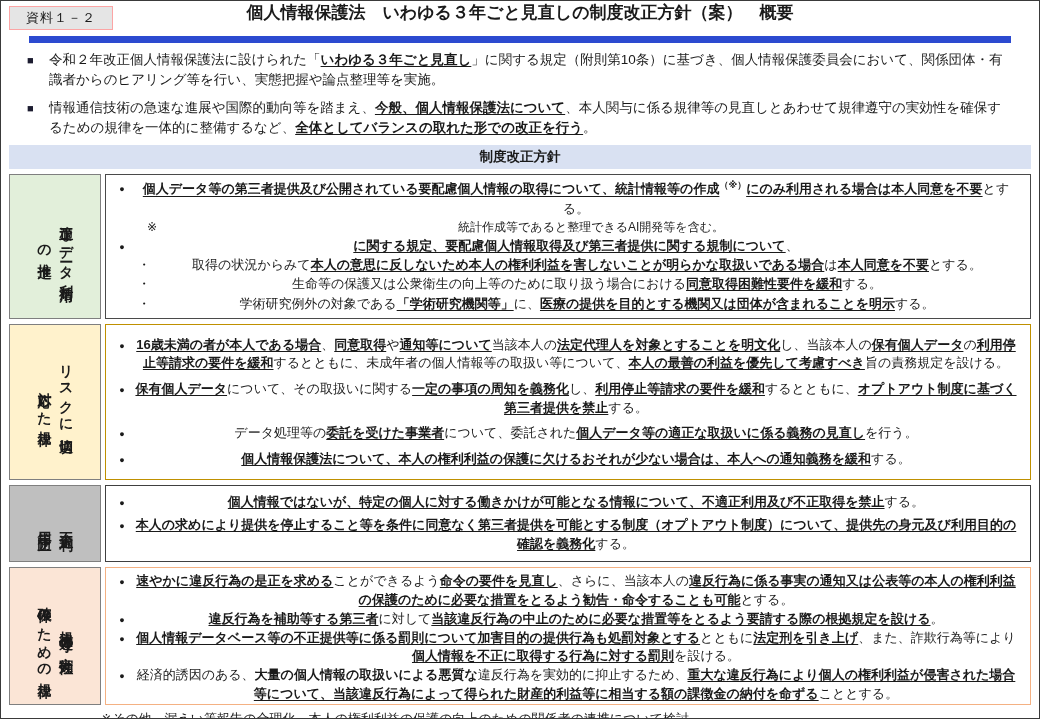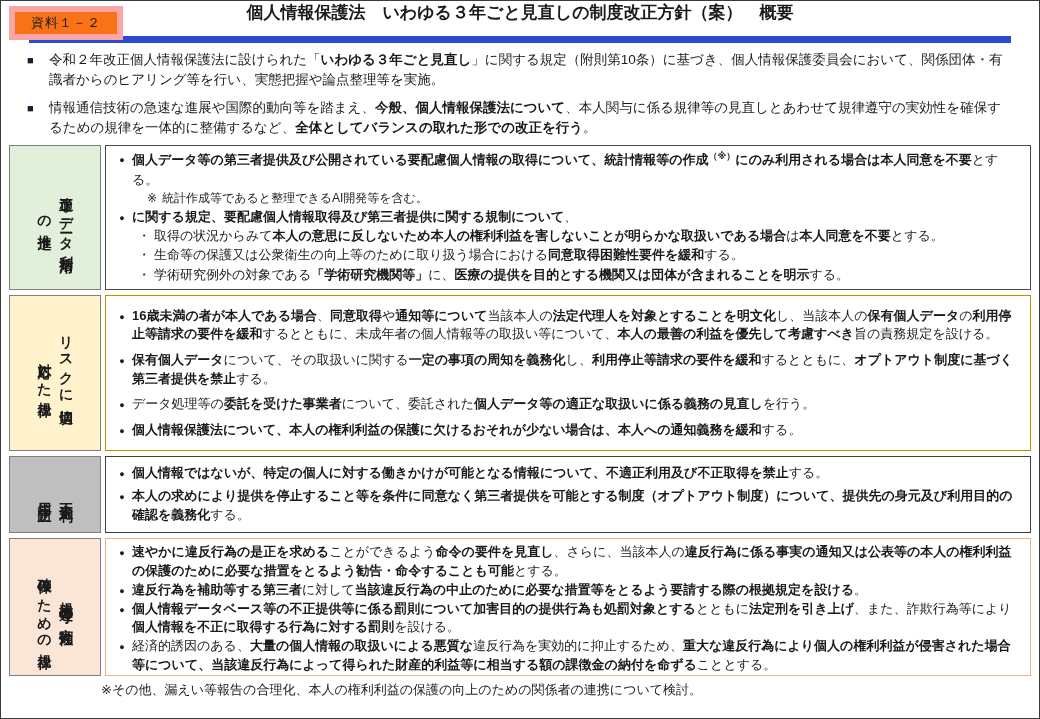--- a/index.html
+++ b/index.html
@@ -10,22 +10,22 @@
     color: #1a1a1a;
   }
   .page {
     position: relative; width: 1040px; height: 719px;
     border: 1px solid #3a3a3a; overflow: hidden; background: #fff;
   }
   
   .header { position: relative; height: 30px; }
   .doc-label {
     position: absolute; left: 8px; top: 5px;
-    border: 6px solid #fca5a5; padding: 2px 16px;
-    font-size: 13px; letter-spacing: 1px; background: #f97316;
+    border: 1px solid #fca5a5; padding: 2px 16px;
+    font-size: 13px; letter-spacing: 1px; background: #e5e5e5;
   }
   .title {
     text-align: center; 
     font-size: 17px; font-weight: bold;
   }
   .accent-bar { height: 7px; margin: 5px 28px 0 28px; background: #2c4ad0; }
 
   
   .intro { margin: 7px 26px 2px 26px; }
   .intro-item { display: flex; margin-bottom: 7px; font-size: 13.5px; line-height: 1.5; }
@@ -61,24 +61,24 @@
     flex: 1; background: #fff; border: 1px solid #404040;
     padding: 4px 10px 4px 6px;
     display: flex; flex-direction: column; justify-content: space-evenly;
     overflow: hidden;
   }
   .item { display: flex; font-size: 13px; line-height: 1.45; }
   .item .marker { flex: none; width: 20px; text-align: center; }
   .item .marker.dot { font-size: 9px; padding-top: 4px; }
   .item.indent { margin-left: 22px; }
   .item.small { font-size: 12px; color: #222; margin-left: 30px; }
-  .item-text { flex: 1; }
+  .item-text { flex: 1; text-align: center; }
 
   .b { font-weight: bold; }
-  .u { text-underline-offset: 2px; }
+  .u { text-decoration: underline; text-underline-offset: 2px; }
   .sup { font-size: 9px; vertical-align: super; font-weight: bold; }
 
   
   .footnote { margin: 3px 8px 0 100px; font-size: 13px; }
 </style>
 </head>
 <body>
 
 <div class="page">
   <div class="header">
@@ -91,20 +91,21 @@
       <div class="intro-item">
         <span class="intro-marker">■</span>
         <span class="intro-text"><span>令和２年改正個人情報保護法に設けられた「</span><span class="b u">いわゆる３年ごと見直し</span><span>」に関する規定（附則第10条）に基づき、個人情報保護委員会において、関係団体・有識者からのヒアリング等を行い、実態把握や論点整理等を実施。</span></span>
       </div>
       <div class="intro-item">
         <span class="intro-marker">■</span>
         <span class="intro-text"><span>情報通信技術の急速な進展や国際的動向等を踏まえ、</span><span class="b u">今般、個人情報保護法について</span><span>、本人関与に係る規律等の見直しとあわせて規律遵守の実効性を確保するための規律を一体的に整備するなど、</span><span class="b u">全体としてバランスの取れた形での改正を行う</span><span>。</span></span>
       </div>
     </div>
 
+  <div class="policy-header" style="background: rgb(217, 225, 242);">制度改正方針</div>
 
   <div class="sections">
       <div class="section-row">
         <div class="section-sidebar" style="background: rgb(226, 239, 218); border-color: rgb(127, 127, 127);">
           <div class="v-label">
             <span>適正なデータ利活用</span>
             <span>の推進</span>
           </div>
         </div>
         <div class="content-box" style="border-color: rgb(74, 74, 74);">

